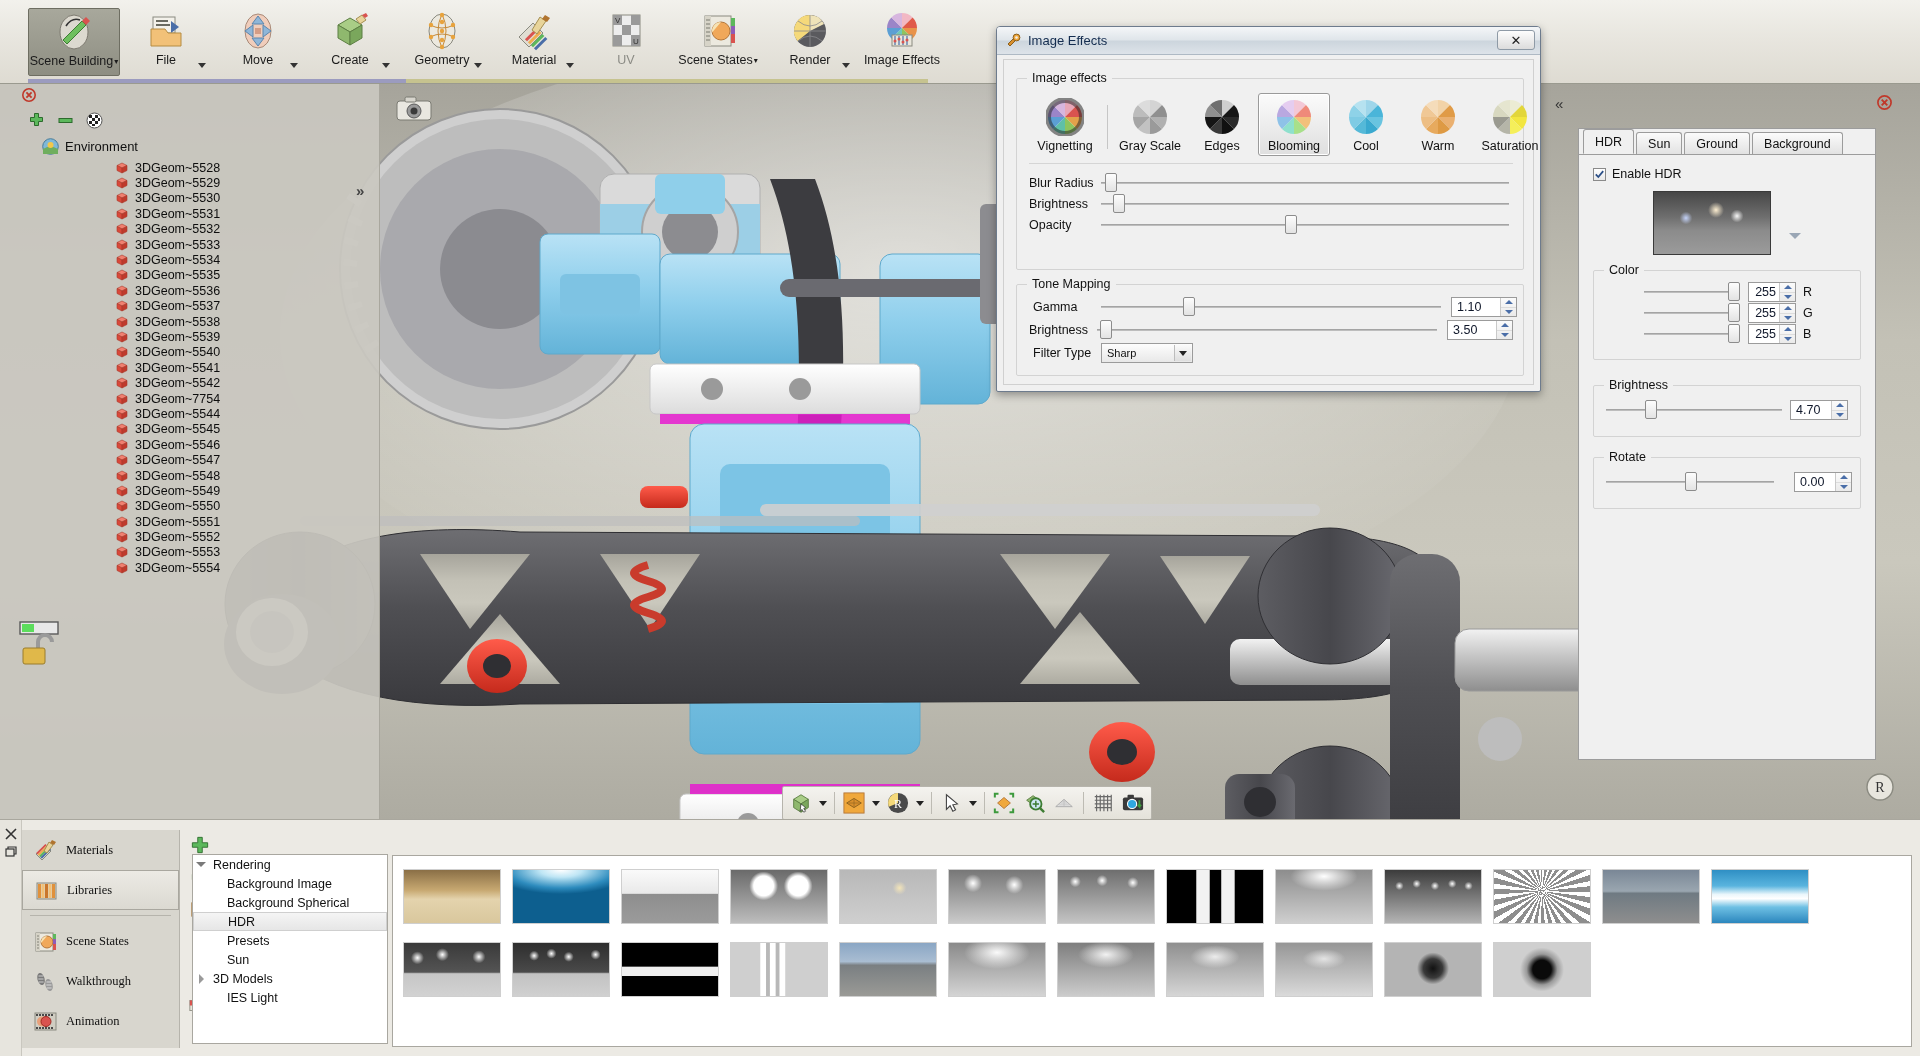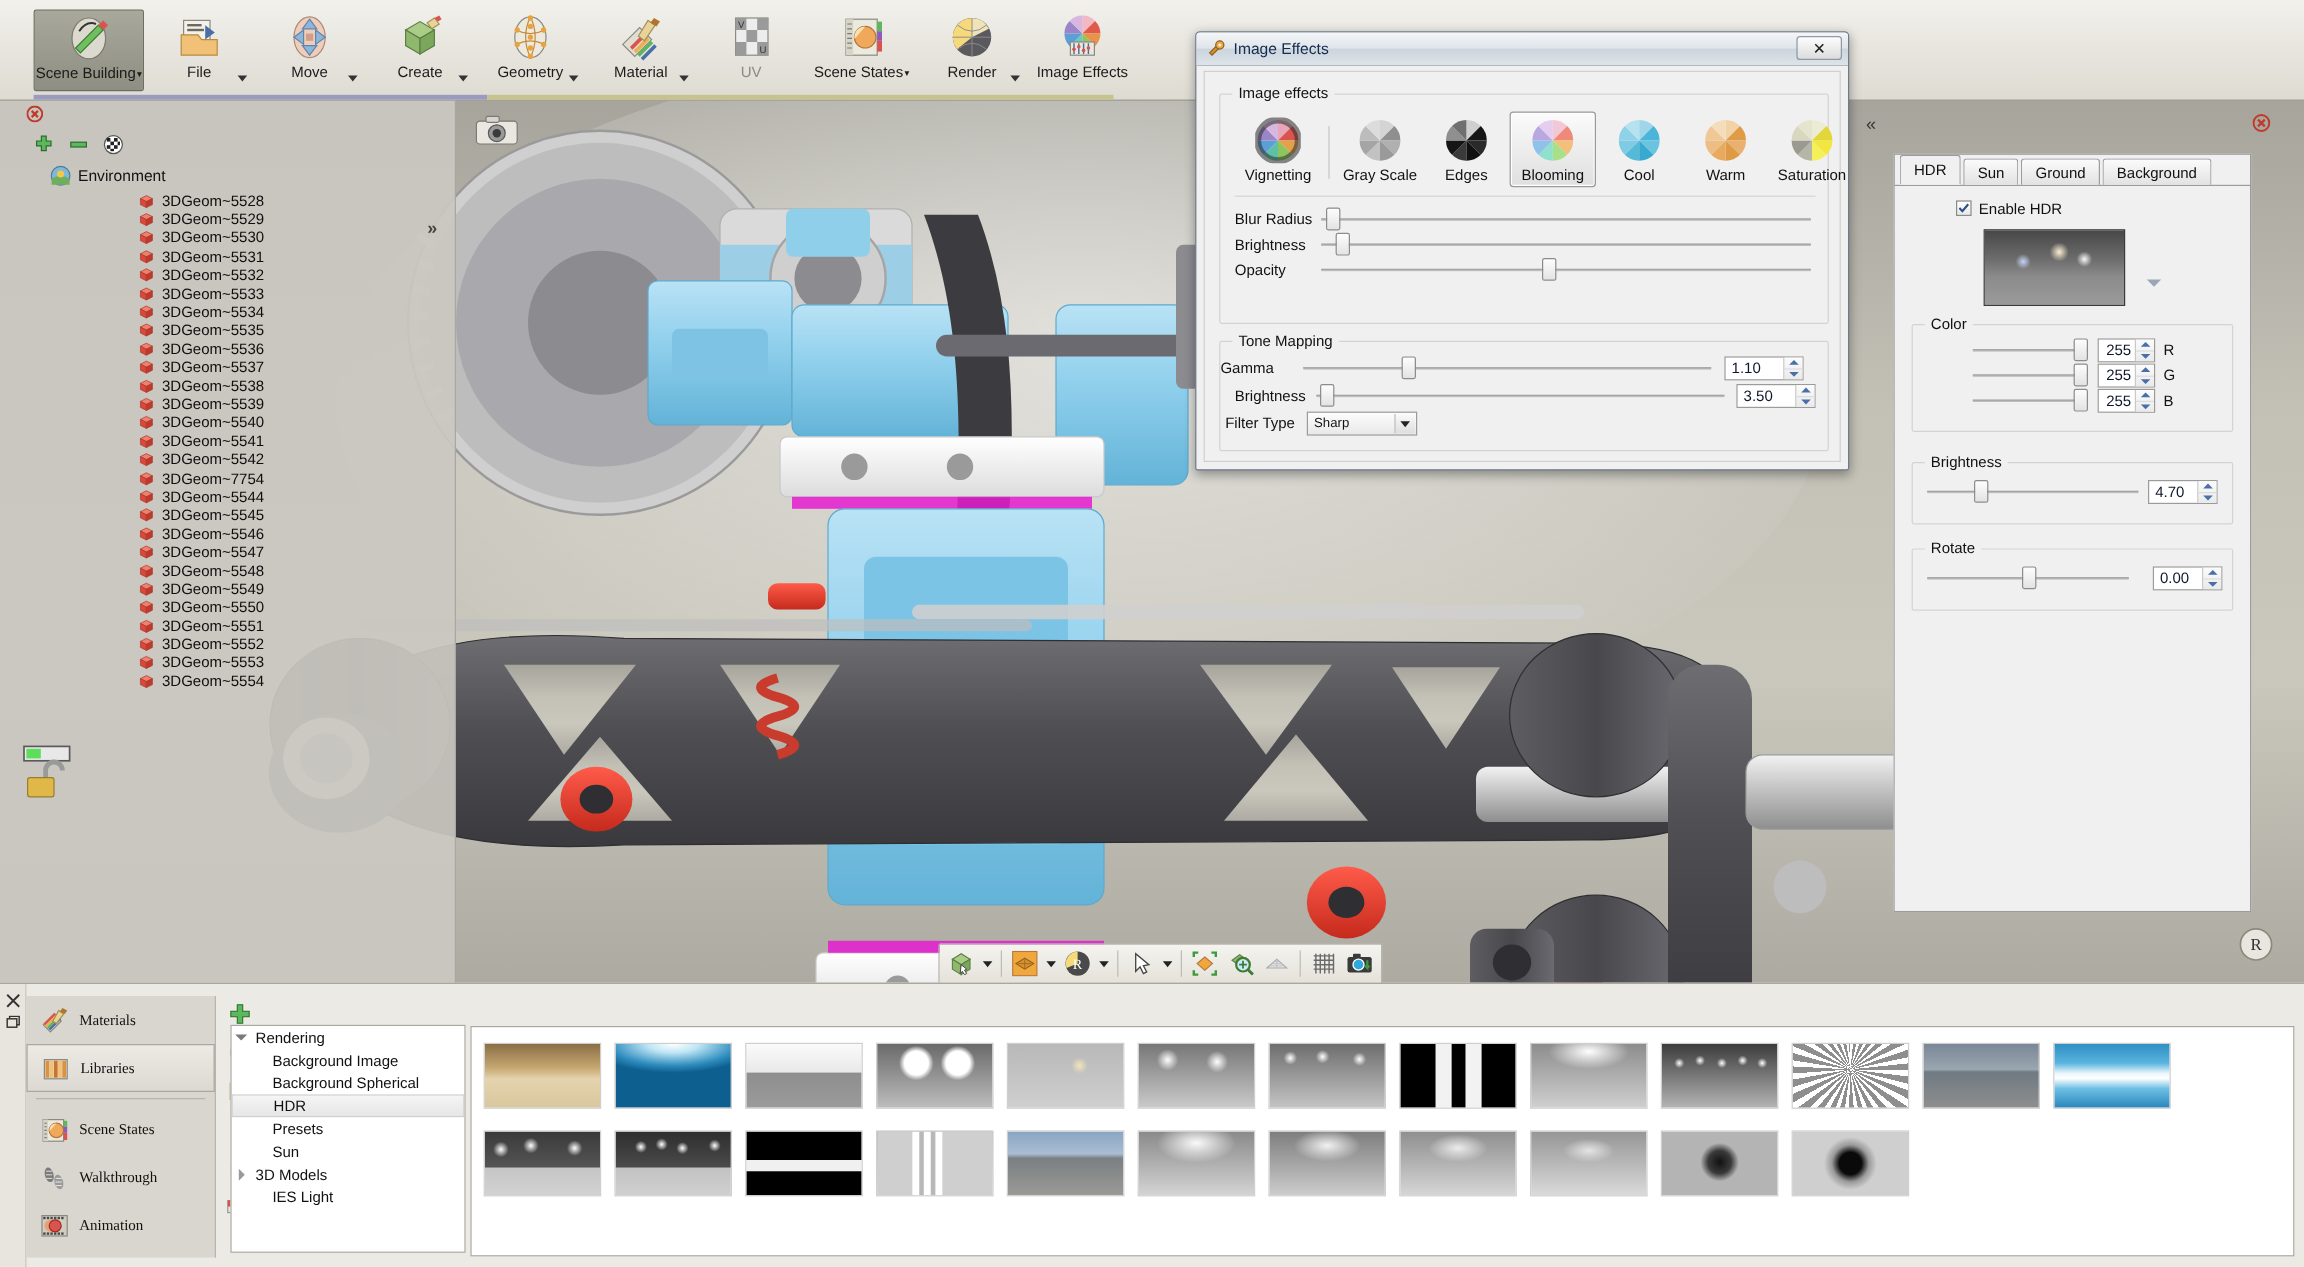--- a/index.html
+++ b/index.html
@@ -194,21 +194,21 @@
   .tab {
     height: 22px; padding: 0 11px; font-size: 12.5px; color: #111;
     display: flex; align-items: center;
     background: linear-gradient(to bottom,#fbfbfb,#e2e2e2);
     border: 1px solid #9c9c9c; border-bottom: none;
     border-radius: 3px 3px 0 0; margin-right: 2px;
   }
   .tab.active { background: #f0f0f0; height: 25px; position: relative; z-index: 2; border-bottom: 1px solid #f0f0f0; }
 
   #hdr-body { position: absolute; left: 0; top: 26px; right: 0; bottom: 0; background: #f0f0f0; }
-  #hdr-enable { position: absolute; left: 14px; top: 12px; display: flex; align-items: flex-start; gap: 6px; margin-left: 37px; }
+  #hdr-enable { position: absolute; left: 14px; top: 12px; display: flex; align-items: center; gap: 6px; }
   .cb { width: 13px; height: 13px; border: 1px solid #8a8a8a; background: linear-gradient(to bottom,#fff,#e8e8e8);
     display: flex; align-items: center; justify-content: center; }
   .cb .mk { width: 9px; height: 9px; }
   #hdr-enable .lab { font-size: 12.5px; color: #111; }
   #hdr-thumb {
     position: absolute; left: 74px; top: 36px; width: 118px; height: 64px;
     border: 1px solid #3a3a3a;
     background:
       radial-gradient(circle 9px at 32px 26px, rgba(200,215,255,0.95), rgba(200,215,255,0) 70%),
       radial-gradient(circle 11px at 62px 18px, rgba(255,240,210,0.98), rgba(255,240,210,0) 72%),
@@ -1097,21 +1097,21 @@
           <div class="slider" style="width:408px;">
             <div class="track"></div>
             <div class="thumb" style="left:45%;"></div>
           </div>
         </div>
       </div>
 
       <div class="gbox" style="left:12px; top:224px; width:508px; height:92px;">
         <div class="cap">Tone Mapping</div>
 
-        <div class="row" style="left:0; top:12px; width:486px;justify-content:space-between;">
+        <div class="row" style="left:16px; top:12px; width:486px;">
           <div class="lab" style="width:68px;">Gamma</div>
           <div class="slider" style="width:340px;">
             <div class="track"></div>
             <div class="thumb" style="left:24%;"></div>
           </div>
           <div class="spin" style="margin-left:10px;">
             <div class="val">1.10</div>
             <div class="btns">
                 <i>
                   <span class="ar-up"></span>
@@ -1135,21 +1135,21 @@
                 <i>
                   <span class="ar-up"></span>
                 </i>
                 <i>
                   <span class="ar-dn"></span>
                 </i>
               </div>
           </div>
         </div>
 
-        <div class="row" style="left:4px; top:58px;">
+        <div class="row" style="left:16px; top:58px;">
           <div class="lab" style="width:68px;">Filter Type</div>
           <div class="combo">
             <div class="cv">Sharp</div>
             <div class="cbtn">
               <span style="width:0;height:0;border-left:4px solid transparent;border-right:4px solid transparent;border-top:5px solid #222;display:block;"></span>
             </div>
           </div>
         </div>
       </div>
 

